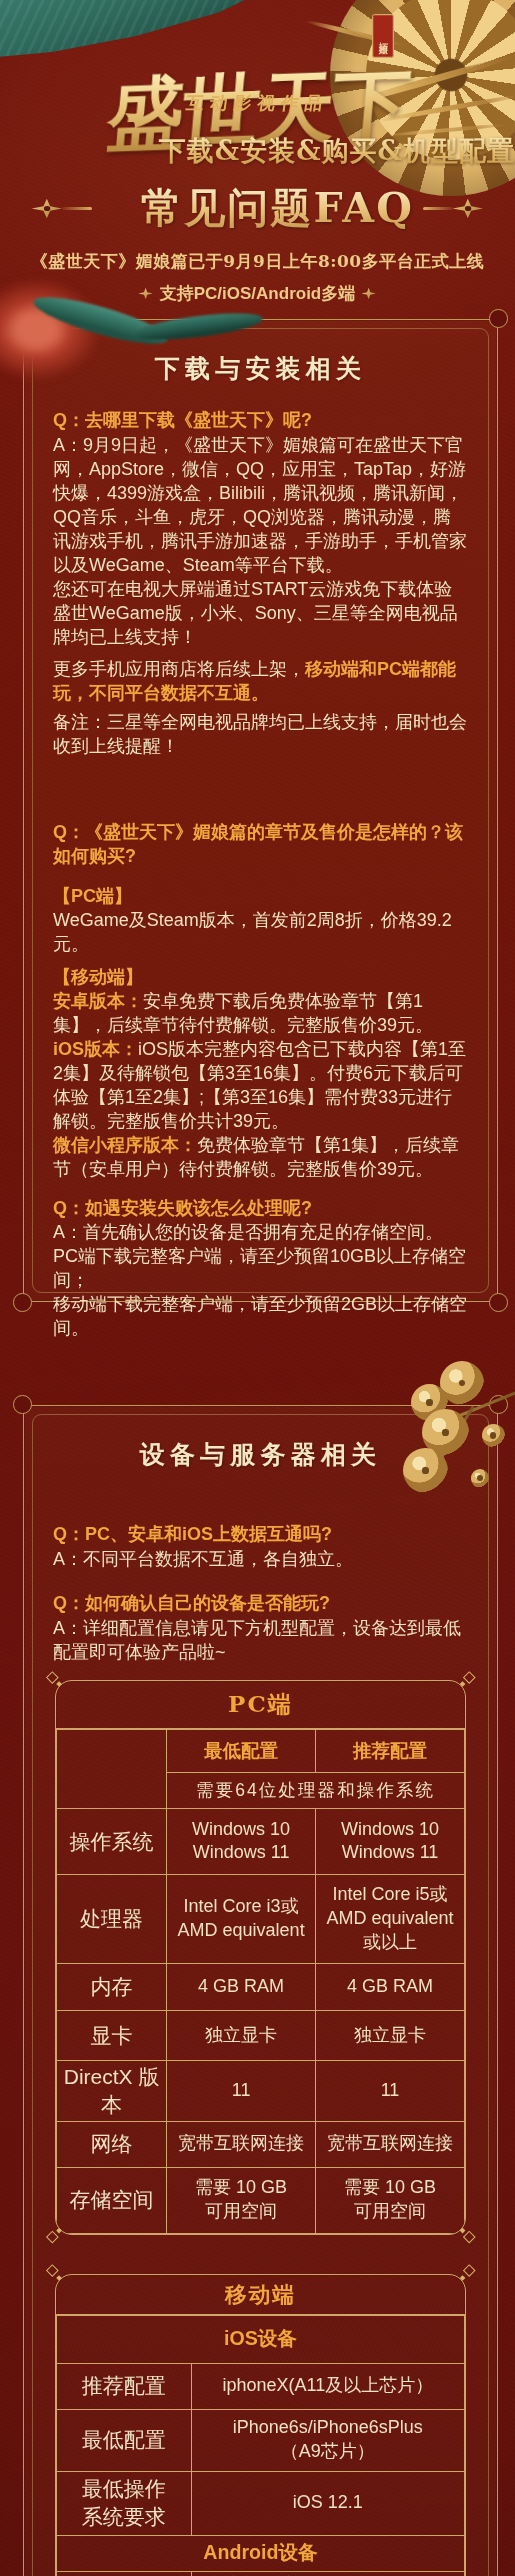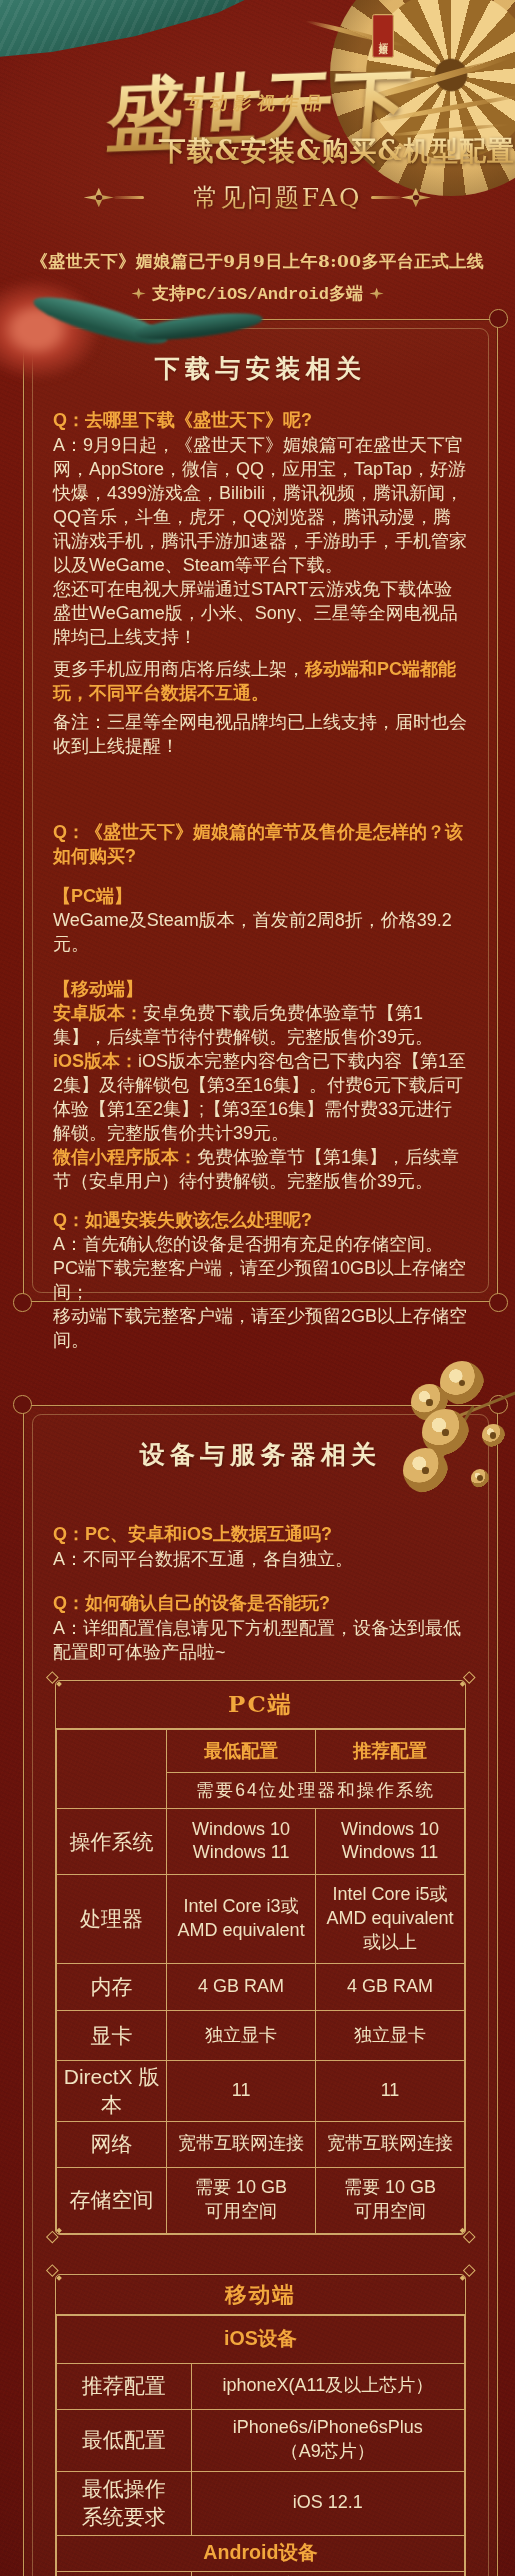--- a/index.html
+++ b/index.html
@@ -77,37 +77,37 @@
   .subtitle{position:absolute;top:91px;left:0;width:515px;z-index:2;text-align:center;
     font-family:"DejaVu Serif",serif;font-weight:bold;font-size:17.5px;letter-spacing:6.2px;
     color:#dfb15c;transform:skewX(-8deg);}
   .topics{position:absolute;top:133px;left:0;width:515px;z-index:2;text-align:right;
     font-family:"DejaVu Serif",serif;font-weight:bold;font-size:27px;letter-spacing:1px;
     background:linear-gradient(180deg,#f8e5ae 10%,#e3bb6d 55%,#c89a4b 95%);
     -webkit-background-clip:text;background-clip:text;color:transparent;
     filter:drop-shadow(1px 1.5px 1.5px rgba(40,10,0,0.45));}
   .faq-row{position:absolute;top:181px;left:0;width:515px;z-index:2;
     display:flex;align-items:center;justify-content:center;gap:9.3px;}
-  .faq-title{font-family:"DejaVu Serif",serif;font-weight:normal;font-size:25px;letter-spacing:2.1px;
+  .faq-title{font-family:"DejaVu Serif",serif;font-weight:bold;font-size:41px;letter-spacing:2.1px;
     background:linear-gradient(180deg,#faecc8 8%,#e7c077 55%,#c2924a 95%);
     -webkit-background-clip:text;background-clip:text;color:transparent;
     filter:drop-shadow(1px 1.5px 1.5px rgba(40,10,0,0.45));margin-left:40px;}
   .orn{display:flex;align-items:center;gap:5.2px;}
   .orn .bar{width:30px;height:2.6px;background:linear-gradient(90deg,rgba(222,178,97,0.1),#dcb261);border-radius:1.5px;}
   .orn.right .bar{background:linear-gradient(90deg,#dcb261,rgba(222,178,97,0.1));}
   .star4{width:19.6px;height:19.6px;position:relative;transform:scaleX(1.55);
     background:linear-gradient(135deg,#edca82,#a97c34);
     clip-path:polygon(50% 0,61% 39%,100% 50%,61% 61%,50% 100%,39% 61%,0 50%,39% 39%);}
   .star4::after{content:'';position:absolute;left:50%;top:50%;width:4.6px;height:4.6px;margin:-2.3px;
     border-radius:50%;background:#5c1710;}
   .launch-line{position:absolute;top:250px;left:0;width:515px;z-index:2;text-align:center;
     font-family:"DejaVu Serif",serif;font-weight:bold;font-size:17px;letter-spacing:0.5px;color:#eccb86;}
   .support-row{position:absolute;top:282px;left:0;width:515px;z-index:2;
     display:flex;align-items:center;justify-content:center;gap:8px;
-    font-family:Liberation Mono, monospace;font-weight:bold;font-size:17px;color:#eccb86;}
+    font-family:Liberation Sans, sans-serif;font-weight:bold;font-size:17px;color:#eccb86;}
   .mini-orn{width:11.3px;height:11.3px;transform:scaleX(1.3) rotate(0deg);position:relative;
     background:linear-gradient(135deg,#edca82,#a97c34);
     clip-path:polygon(50% 0,61% 39%,100% 50%,61% 61%,50% 100%,39% 61%,0 50%,39% 39%);}
 
   
   .panel{position:absolute;left:23px;width:475px;z-index:2;
     border:1.5px solid #c29a57;border-radius:2.1px;
     background:rgba(255,186,120,0.035);
     box-shadow:inset 0 0 0 0.5px rgba(60,20,8,0.5);}
   .panel.p1{top:319px;height:983px;}
@@ -122,27 +122,27 @@
 
   .sec-title{margin:14.4px 0 0;text-align:center;font-family:"DejaVu Serif",serif;font-weight:bold;
     font-size:25px;line-height:31px;letter-spacing:5.2px;color:#f4e8c4;
     filter:drop-shadow(1px 1.5px 1px rgba(40,10,0,0.4));}
   .q{margin:0;color:#f2a73d;font-weight:bold;font-size:18px;line-height:24px;}
   .a{margin:0;color:#f0e2c0;font-size:18px;line-height:24px;}
   .hl{color:#f2a73d;font-weight:bold;}
   .lbl{margin:0;color:#f2a73d;font-weight:bold;font-size:18px;line-height:24px;}
   .lbl-in{color:#f2a73d;font-weight:bold;}
   .mt-q1{margin-top:24px;} .mt-sm{margin-top:8.2px;} .mt-xs{margin-top:5.2px;}
-  .mt-q2{margin-top:62px;} .mt-md{margin-top:15.5px;} .mt-lg{margin-top:21px;}
+  .mt-q2{margin-top:62px;} .mt-md{margin-top:15.5px;} .mt-lg{margin-top:9px;}
   .p2-q1{margin-top:52px;} .p2-q2{margin-top:20.6px;} .mt-2{margin-top:1px;}
 
   
   .tbl-wrap{position:relative;width:411px;margin:15.5px auto 0;}
   .tbl-wrap.mob{margin-top:39px;}
-  .cfg{border:1px solid #cfa768;border-radius:5px;overflow:hidden;
+  .cfg{border:1px solid #cfa768;border-radius:17px;overflow:hidden;
     box-shadow:inset 0 0 0 0.5px rgba(60,20,8,0.4);}
   .tbl-title{height:48px;display:flex;align-items:center;justify-content:center;
     border-bottom:0.8px solid #cfa768;
     color:#f2a73d;font-weight:bold;font-size:23px;font-family:"DejaVu Serif",serif;letter-spacing:2.1px;}
   .tbl-wrap.mob .tbl-title{height:40px;font-size:21.6px;}
   table.spec{width:100%;border-collapse:collapse;table-layout:fixed;}
   table.spec td{border:0.8px solid #cfa768;text-align:center;vertical-align:middle;
     color:#f0e2c0;font-size:18px;line-height:1.32;white-space:pre-line;padding:2.1px 4.1px;}
   table.spec td.lab{font-size:21px;}
   table.spec td.hdr{color:#f2a73d;font-weight:bold;font-size:18.5px;}

